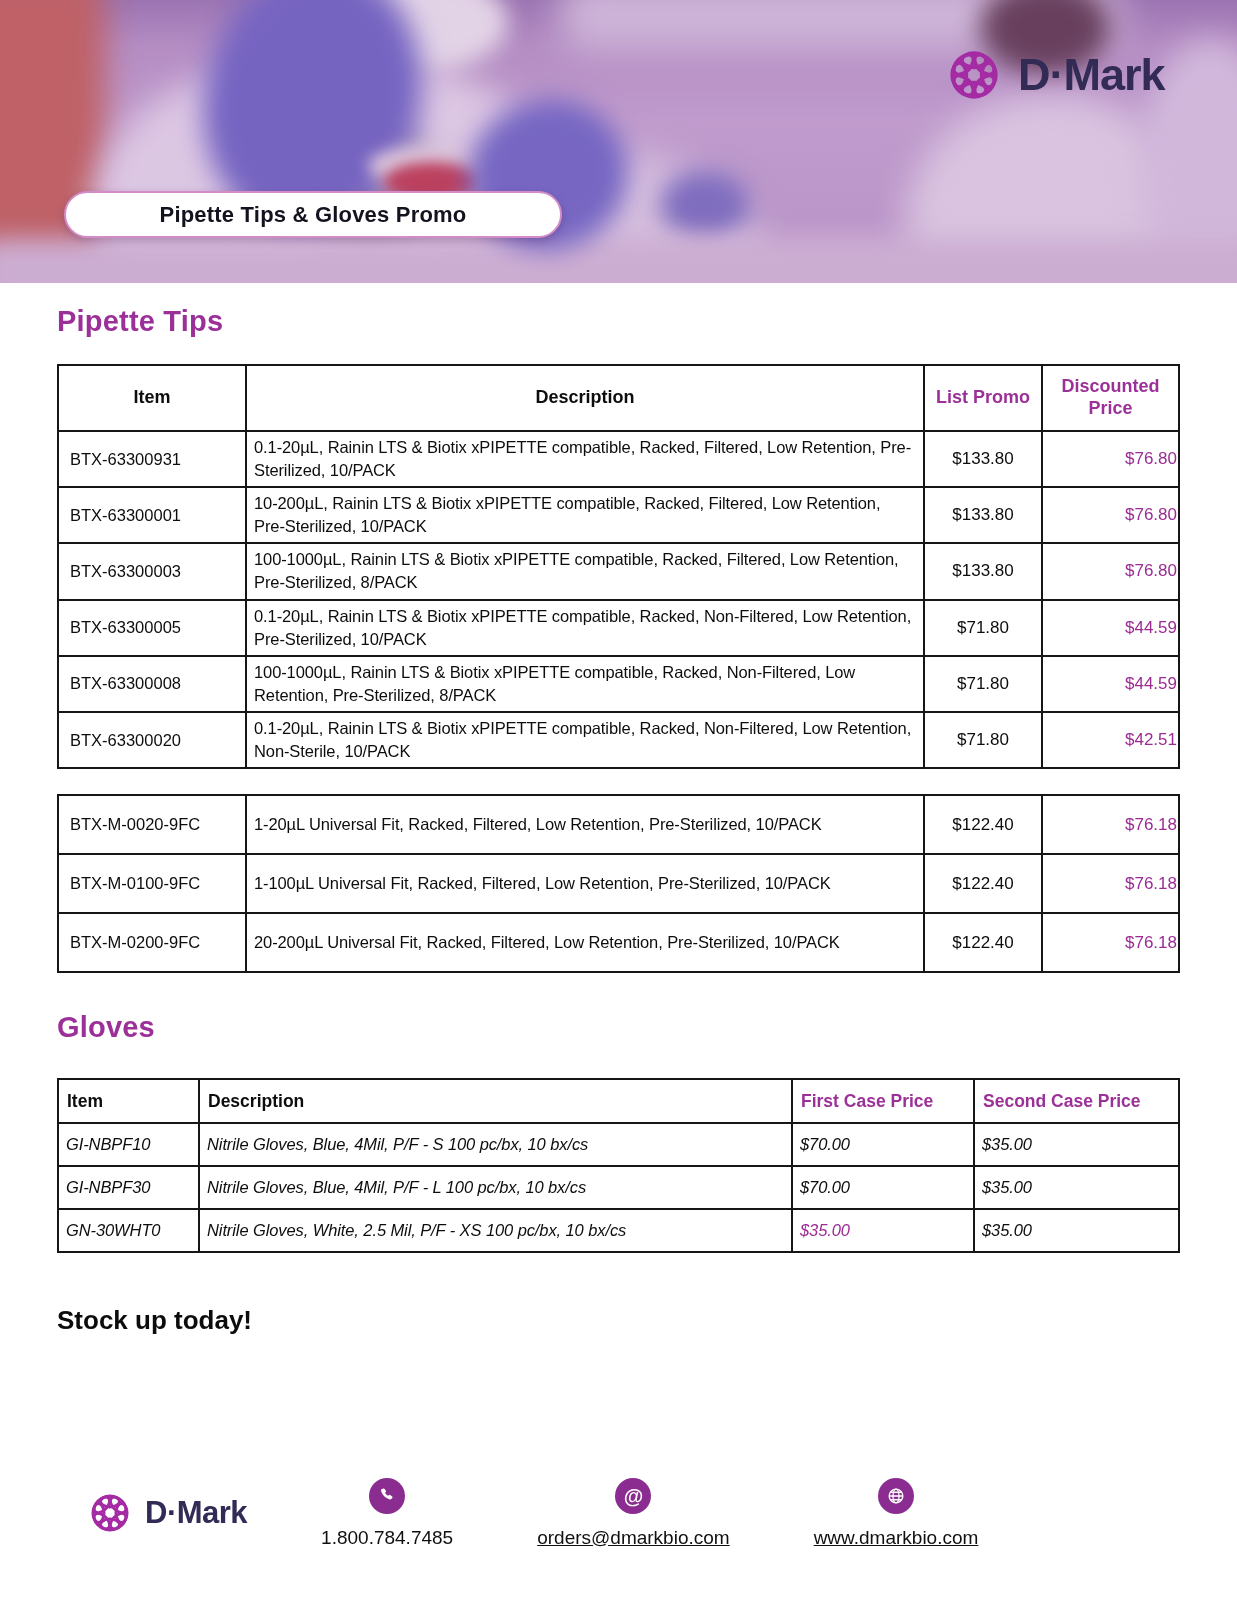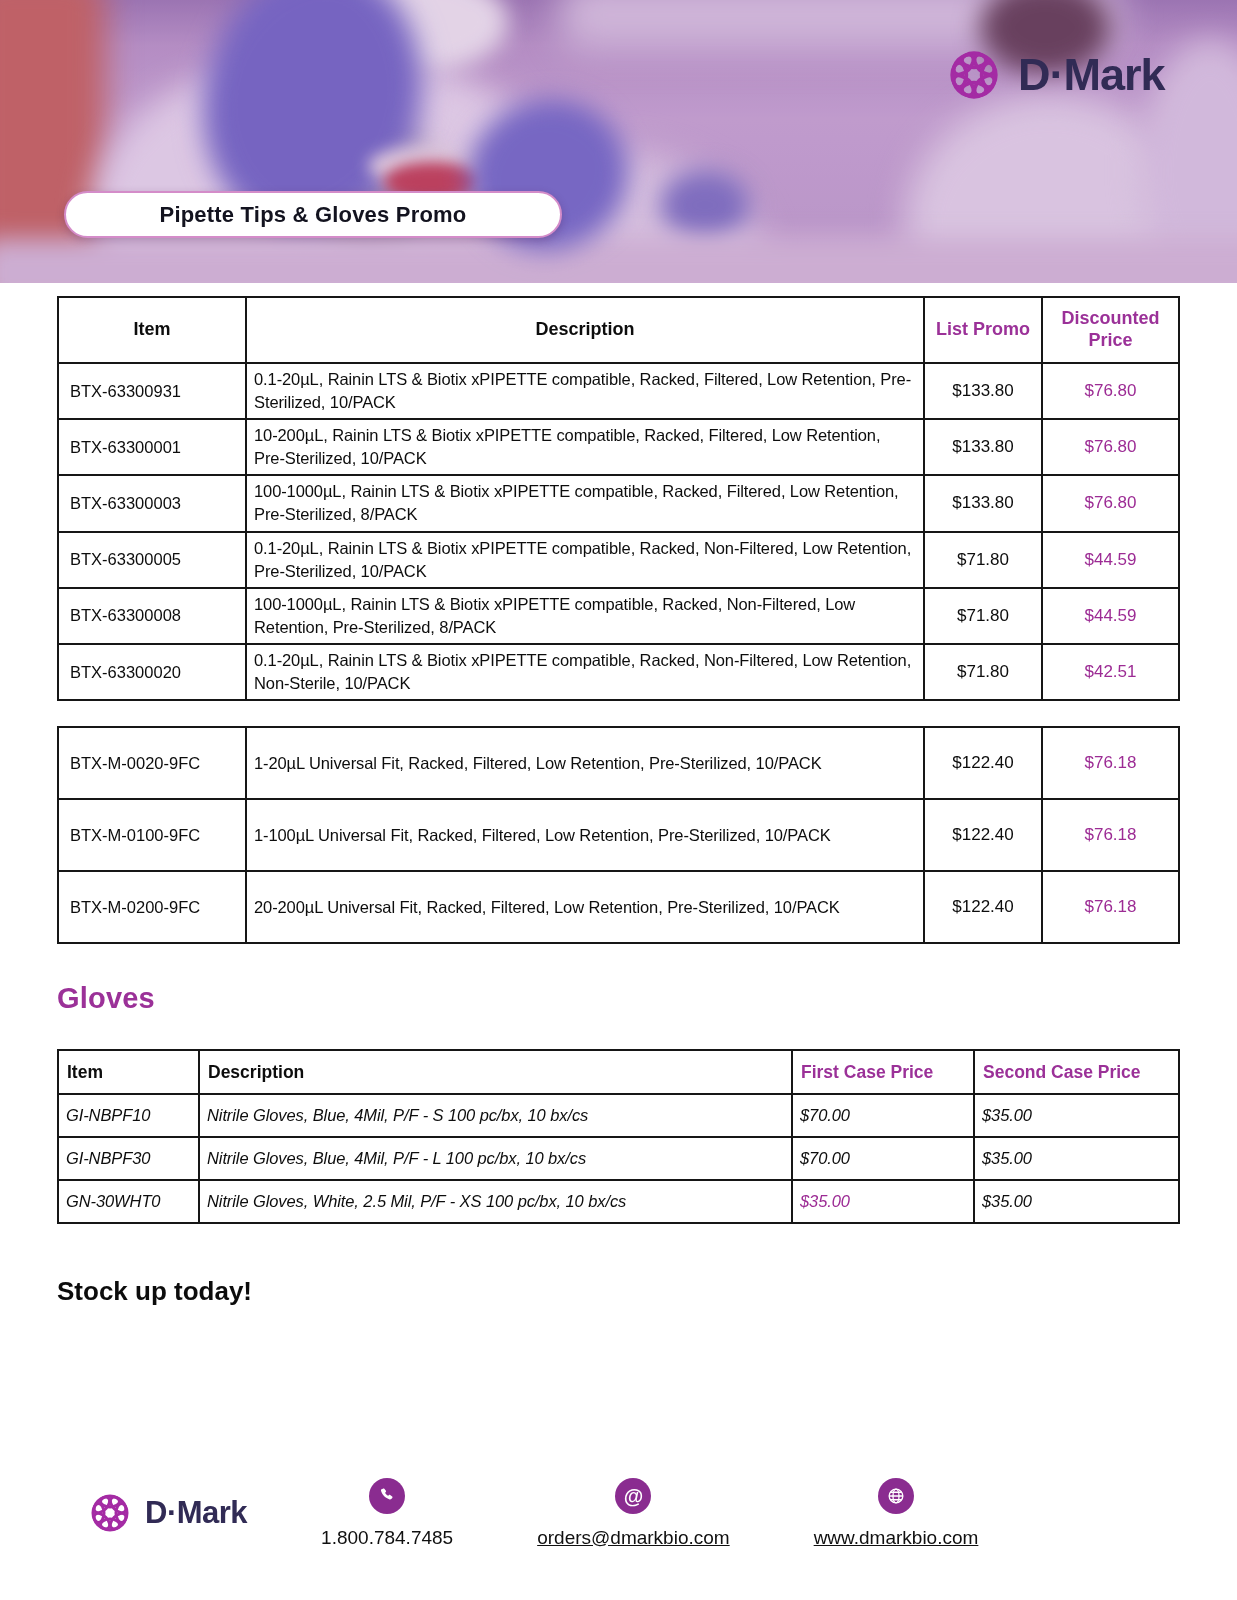--- a/index.html
+++ b/index.html
@@ -49,28 +49,28 @@
   #title-gloves{margin-top:38px;margin-bottom:34px;}
   table{border-collapse:collapse;table-layout:fixed;width:1121px;margin-top:13px;}
   th,td{border:2px solid var(--border);overflow:hidden;}
   
   .t1 col:nth-child(1){width:188px;}
   .t1 col:nth-child(2){width:678px;}
   .t1 col:nth-child(3){width:118px;}
   .t1 col:nth-child(4){width:137px;}
   .t1 thead tr{height:66px;}
   .t1 tbody tr{height:55px;}
-  .t2 tbody tr{height:72px;margin-left:12px;}
+  .t2 tbody tr{height:59px;margin-left:12px;}
   .t1 th{font-size:18px;font-weight:bold;text-align:center;vertical-align:middle;line-height:1.2;}
   .t1 th.ph{color:var(--accent);}
   .t1 td{font-size:16.5px;vertical-align:middle;}
   .t1 td:nth-child(1){padding-left:11px;}
   .t1 td:nth-child(2){padding:4px 8px 4px 7px;line-height:1.4;letter-spacing:-0.1px;}
   .t1 td:nth-child(3){text-align:center;font-size:17px;}
-  .t1 td:nth-child(4){text-align:center;font-size:17px;color:var(--price);}
+  .t1 td:nth-child(4){text-align:right;font-size:17px;color:var(--price);}
   .t2{margin-top:25px;}
   
   .t3 col:nth-child(1){width:141px;}
   .t3 col:nth-child(2){width:593px;}
   .t3 col:nth-child(3){width:182px;}
   .t3 col:nth-child(4){width:205px;}
   .t3 thead tr{height:44px;}
   .t3 tbody tr{height:43px;}
   .t3 th{font-size:17.5px;font-weight:bold;text-align:left;padding-left:8px;vertical-align:middle;}
   .t3 th.ph{color:var(--accent);}
@@ -126,20 +126,21 @@
     </svg>
     <span class="word">D·Mark</span>
   </div>
 
   <div class="pill">
     <span>Pipette Tips &amp; Gloves Promo</span>
   </div>
 </header>
 
 <main>
+  <h2 class="section" id="title-tips">Pipette Tips</h2>
 
   <table class="t1">
     <colgroup>
         <col>
         <col>
         <col>
         <col>
       </colgroup>
     <thead>
       <tr>

